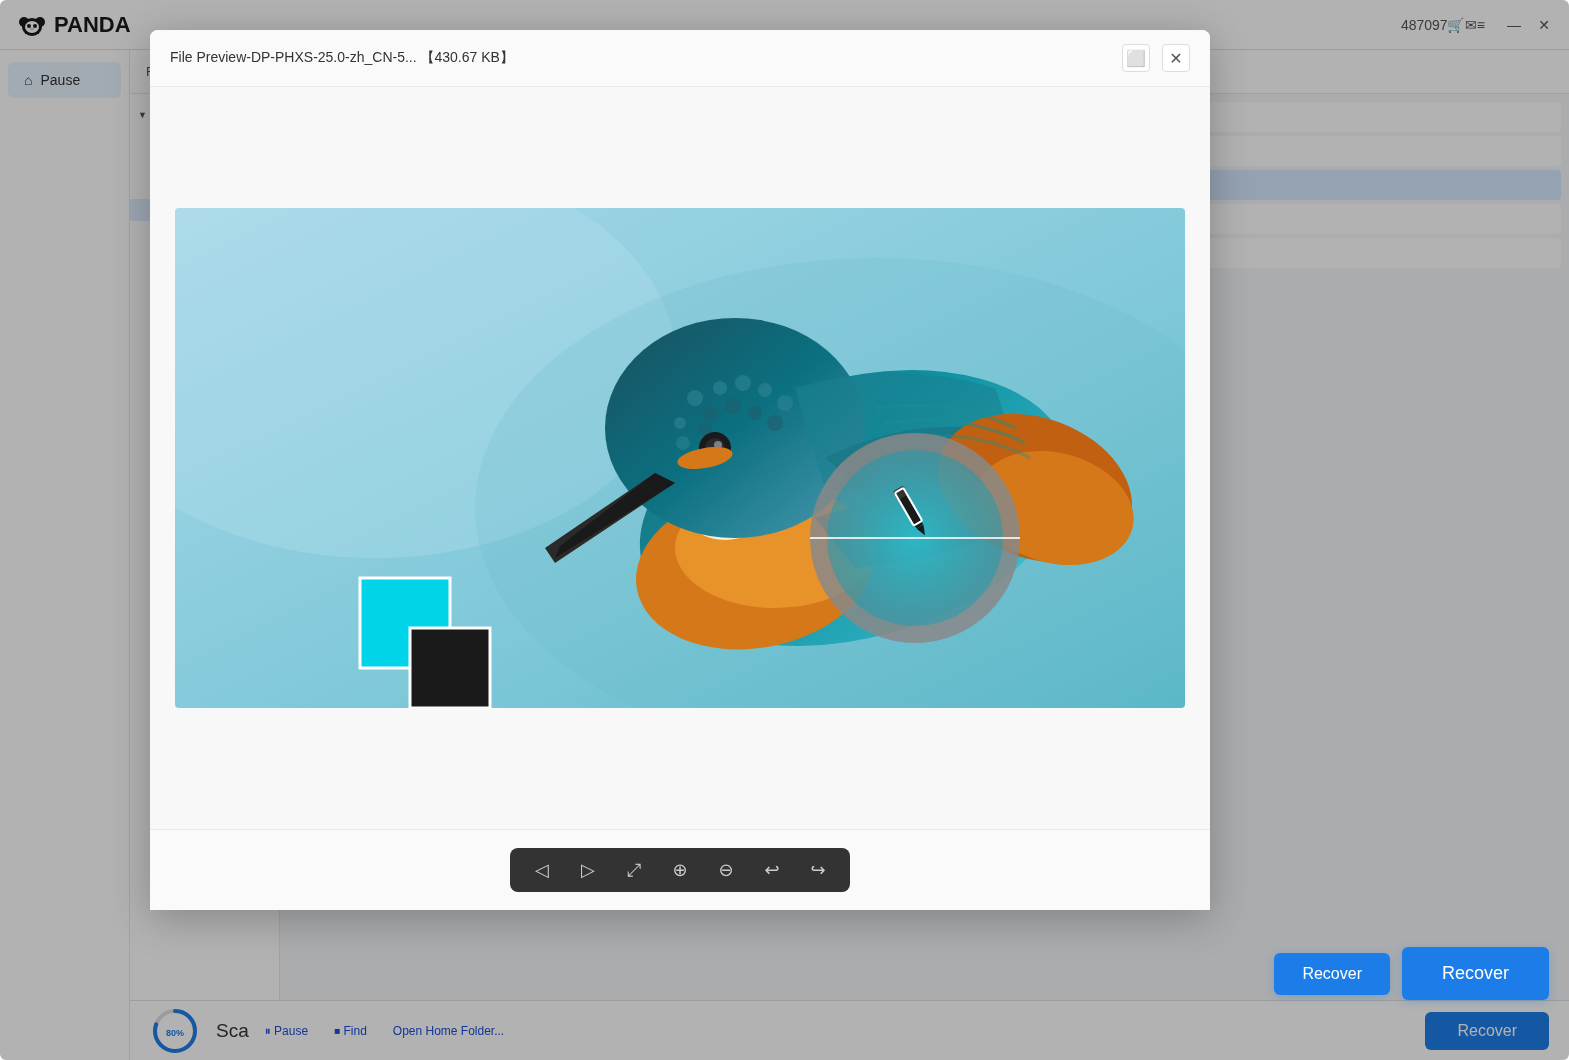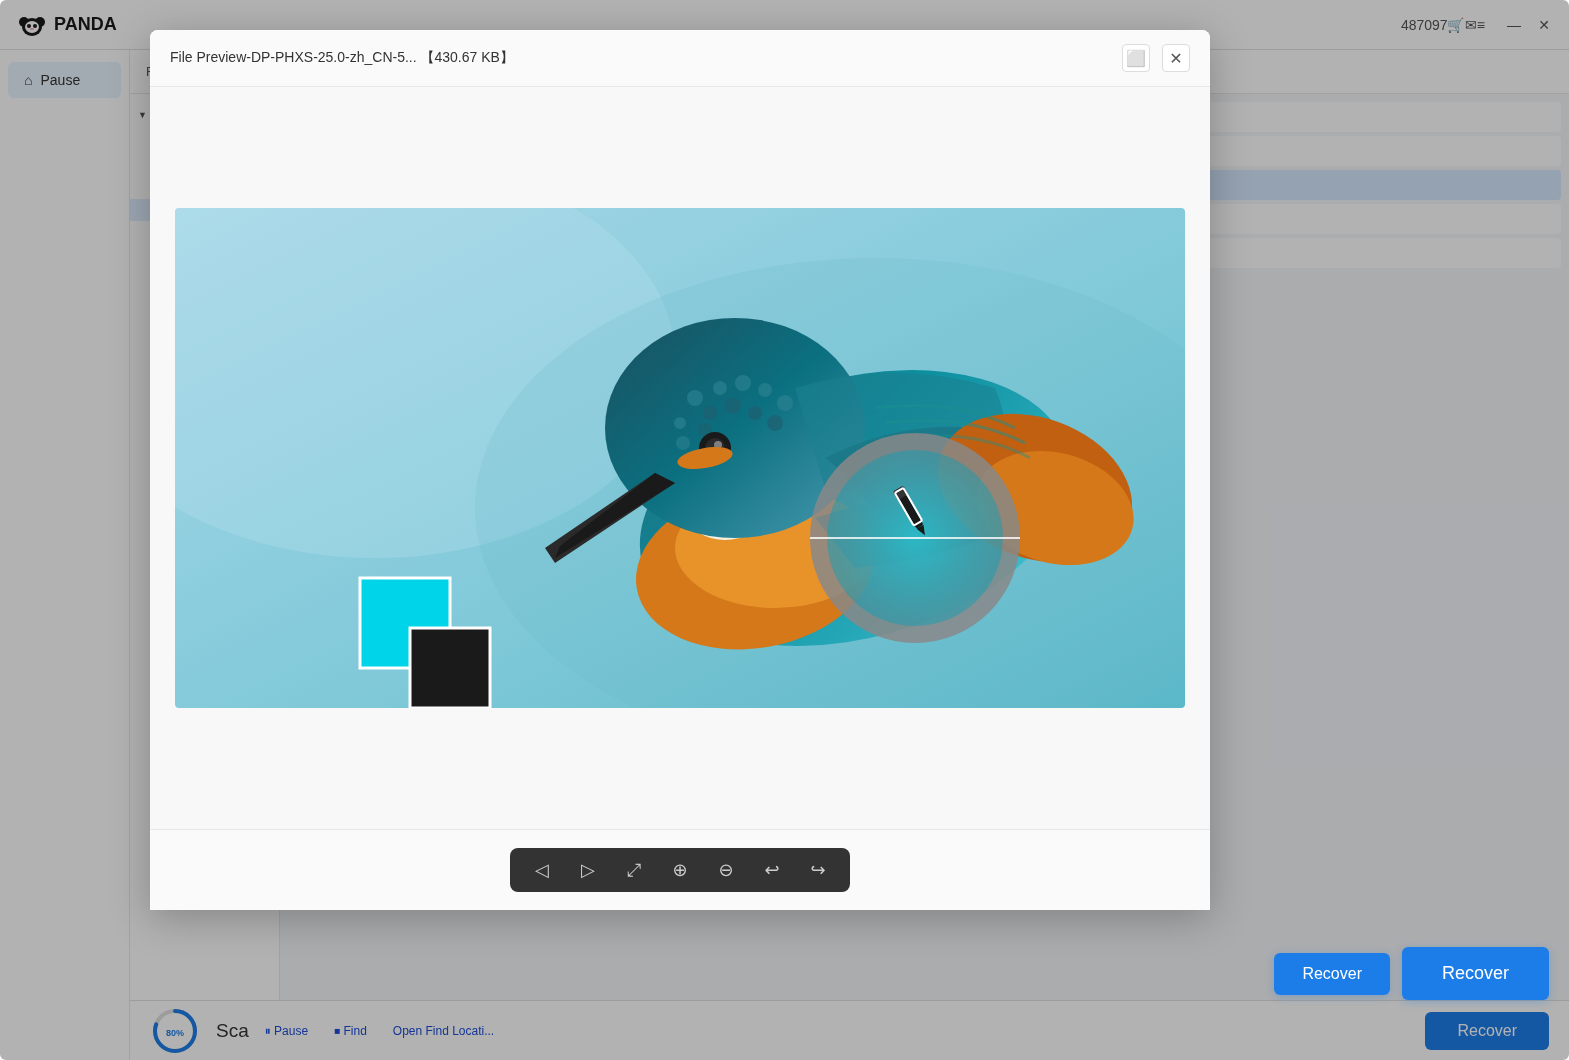--- a/index.html
+++ b/index.html
@@ -30,21 +30,21 @@
       border-bottom: 1px solid #e0e0e0;
       position: absolute;
       top: 0; left: 0; right: 0;
       z-index: 5;
     }
     .app-logo {
       display: flex;
       align-items: center;
       gap: 6px;
       font-weight: bold;
-      font-size: 18px;
+      font-size: 22px;
       color: #1a1a1a;
     }
     .panda-icon {
       width: 32px;
       height: 32px;
     }
     .top-bar-right {
       margin-left: auto;
       display: flex;
       align-items: center;
@@ -498,21 +498,21 @@
         <svg viewBox="0 0 50 50" width="50" height="50">
           <circle cx="25" cy="25" r="20" fill="none" stroke="#e0e0e0" stroke-width="4"></circle>
           <circle cx="25" cy="25" r="20" fill="none" stroke="#1d7de8" stroke-width="4" stroke-dasharray="100.5 25.1" stroke-linecap="round" transform="rotate(-90 25 25)"></circle>
           <text x="25" y="30" text-anchor="middle" font-size="9" fill="#1d7de8" font-weight="bold">80%</text>
         </svg>
       </div>
       <span class="scan-text">Sca</span>
       <div class="pause-stop-area">
         <span>⏸ Pause</span>
         <span>⏹ Find</span>
-        <span>Open Find Locati...</span>
+        <span>Open Home Folder...</span>
       </div>
       <button class="recover-btn-main">Recover</button>
     </div>
   </div>
 
   <div class="modal-overlay">
     <div class="preview-modal">
 
       <div class="preview-title-bar">
         <span class="preview-title">File Preview-DP-PHXS-25.0-zh_CN-5...  【430.67 KB】</span>

